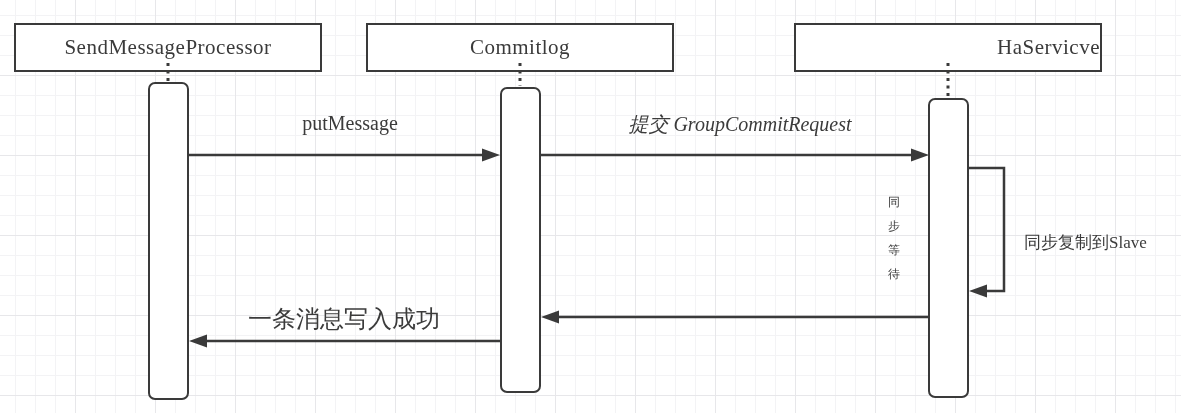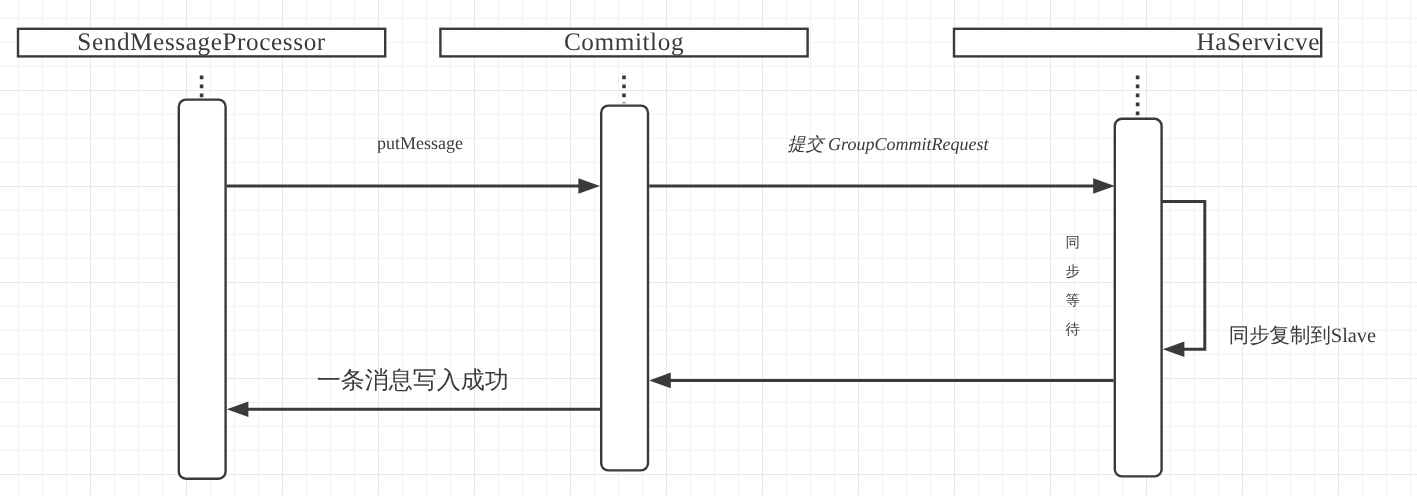--- a/index.html
+++ b/index.html
@@ -19,21 +19,21 @@
       linear-gradient(90deg, #e7e7ea 1px, transparent 1px),
       linear-gradient(#f3f3f5 1px, transparent 1px),
       linear-gradient(90deg, #f3f3f5 1px, transparent 1px);
     background-size: 80px 80px, 80px 80px, 20px 20px, 20px 20px;
     background-position: -5px -5px;
   }
   .actor-box {
     position: absolute;
     top: 23px;
     width: 308px;
-    height: 25px;
+    height: 49px;
     box-sizing: border-box;
     border: 2.5px solid #3a3a3a;
     background: #ffffff;
     display: flex;
     align-items: center;
     justify-content: center;
     font-size: 21px;
     color: #3a3a3a;
     letter-spacing: 0.5px;
   }
@@ -54,28 +54,28 @@
   .connectors {
     position: absolute;
     left: 0;
     top: 0;
     z-index: 3;
   }
   .msg-label {
     position: absolute;
     z-index: 4;
     color: #3b3b3b;
-    font-size: 15px;
+    font-size: 20px;
     text-align: center;
     white-space: nowrap;
   }
   .label-putmessage { left: 250px; top: 112px; width: 200px; }
   .label-groupcommit { left: 590px; top: 111px; width: 300px; font-style: italic; }
-  .label-replicate  { left: 1024px; top: 231px; width: 156px; font-size: 17px; text-align: left; margin-top: 37px; }
-  .label-success    { left: 244px; top: 303px; width: 200px; font-size: 20px; }
+  .label-replicate  { left: 1024px; top: 231px; width: 156px; font-size: 17px; text-align: left; }
+  .label-success    { left: 244px; top: 303px; width: 200px; font-size: 24px; }
   .note-vertical {
     position: absolute;
     left: 883px;
     top: 190px;
     width: 22px;
     z-index: 4;
     color: #3b3b3b;
     font-size: 12px;
     line-height: 24px;
     text-align: center;

